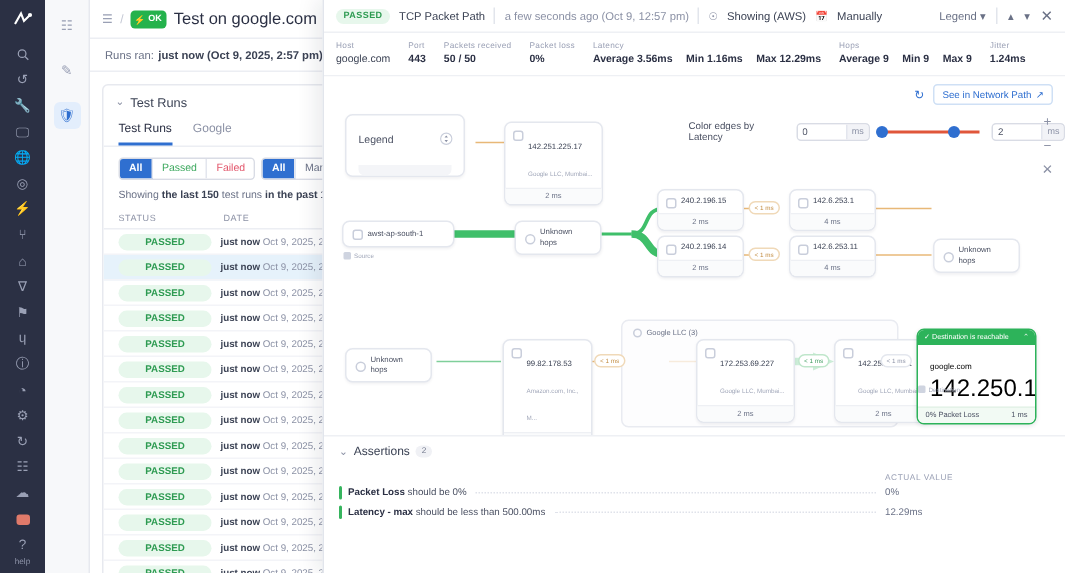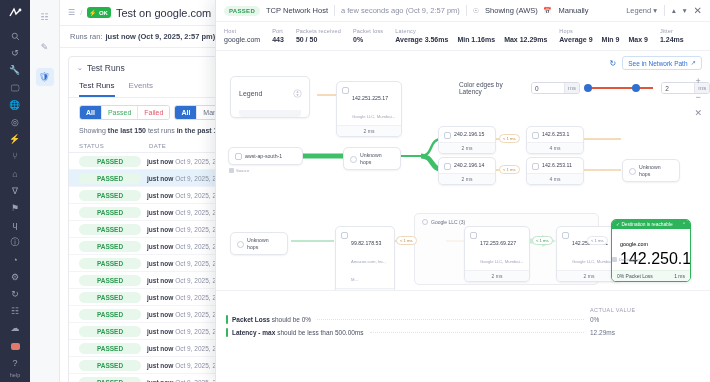--- a/index.html
+++ b/index.html
@@ -275,21 +275,21 @@
       </div>
 
       <div class="card">
         <div class="card-head">
           <span class="chev">⌄</span>
           <span>Test Runs</span>
         </div>
 
         <div class="tabs">
           <div class="tab active">Test Runs</div>
-          <div class="tab">Events</div>
+          <div class="tab">Google</div>
         </div>
 
         <div class="filters">
           <div class="seg">
             <span class="on">All</span>
             <span class="pass">Passed</span>
             <span class="fail">Failed</span>
           </div>
           <div class="seg">
             <span class="on">All</span>
@@ -379,23 +379,23 @@
             </div>
           </div>
       </div>
     </div>
   </div>
 
   <div class="panel">
 
     <div class="p-top">
       <span class="pill-passed">PASSED</span>
-      <span>TCP Network Host</span>
+      <span>TCP Packet Path</span>
       <span class="vsep"></span>
-      <span class="muted">a few seconds ago (Oct 9, 2:57 pm)</span>
+      <span class="muted">a few seconds ago (Oct 9, 12:57 pm)</span>
       <span class="vsep"></span>
       <span class="ico">☉</span>
       <span>Showing (AWS)</span>
       <span class="ico">📅</span>
       <span>Manually</span>
       <span class="p-right">
         <span><span>Legend</span> <span>▾</span></span>
         <span class="vsep"></span>
         <span>▴</span>
         <span>▾</span>
@@ -649,20 +649,25 @@
       </div>
 
       <div class="edge-lbl" style="left:283px;top:83px;">&lt; 1 ms</div>
       <div class="edge-lbl" style="left:283px;top:114px;">&lt; 1 ms</div>
       <div class="edge-lbl" style="left:180px;top:185px;">&lt; 1 ms</div>
       <div class="edge-lbl" style="left:316px;top:185px;border-color:#bfe6cb;color:#3a9a5c;">&lt; 1 ms</div>
       <div class="edge-lbl" style="left:371px;top:185px;border-color:#e4e7ee;color:#8b91a5;">&lt; 1 ms</div>
     </div>
 
     <div class="p-assert">
+      <div class="a-head">
+        <span class="chev">⌄</span>
+        <span>Assertions</span>
+        <span class="a-count">2</span>
+      </div>
       <div class="a-rowwrap">
         <div style="display:flex;">
             <div style="flex:1 1 auto;"></div>
             <div style="width:110px;font-size:5.5px;color:#9aa0b5;letter-spacing:.4px;">ACTUAL VALUE</div>
           </div>
         <div class="a-row">
           <span class="a-bar"></span>
           <span class="a-txt"><b>Packet Loss</b><span> should be 0%</span></span>
           <span class="a-dots"></span>
           <span class="a-val">0%</span>

